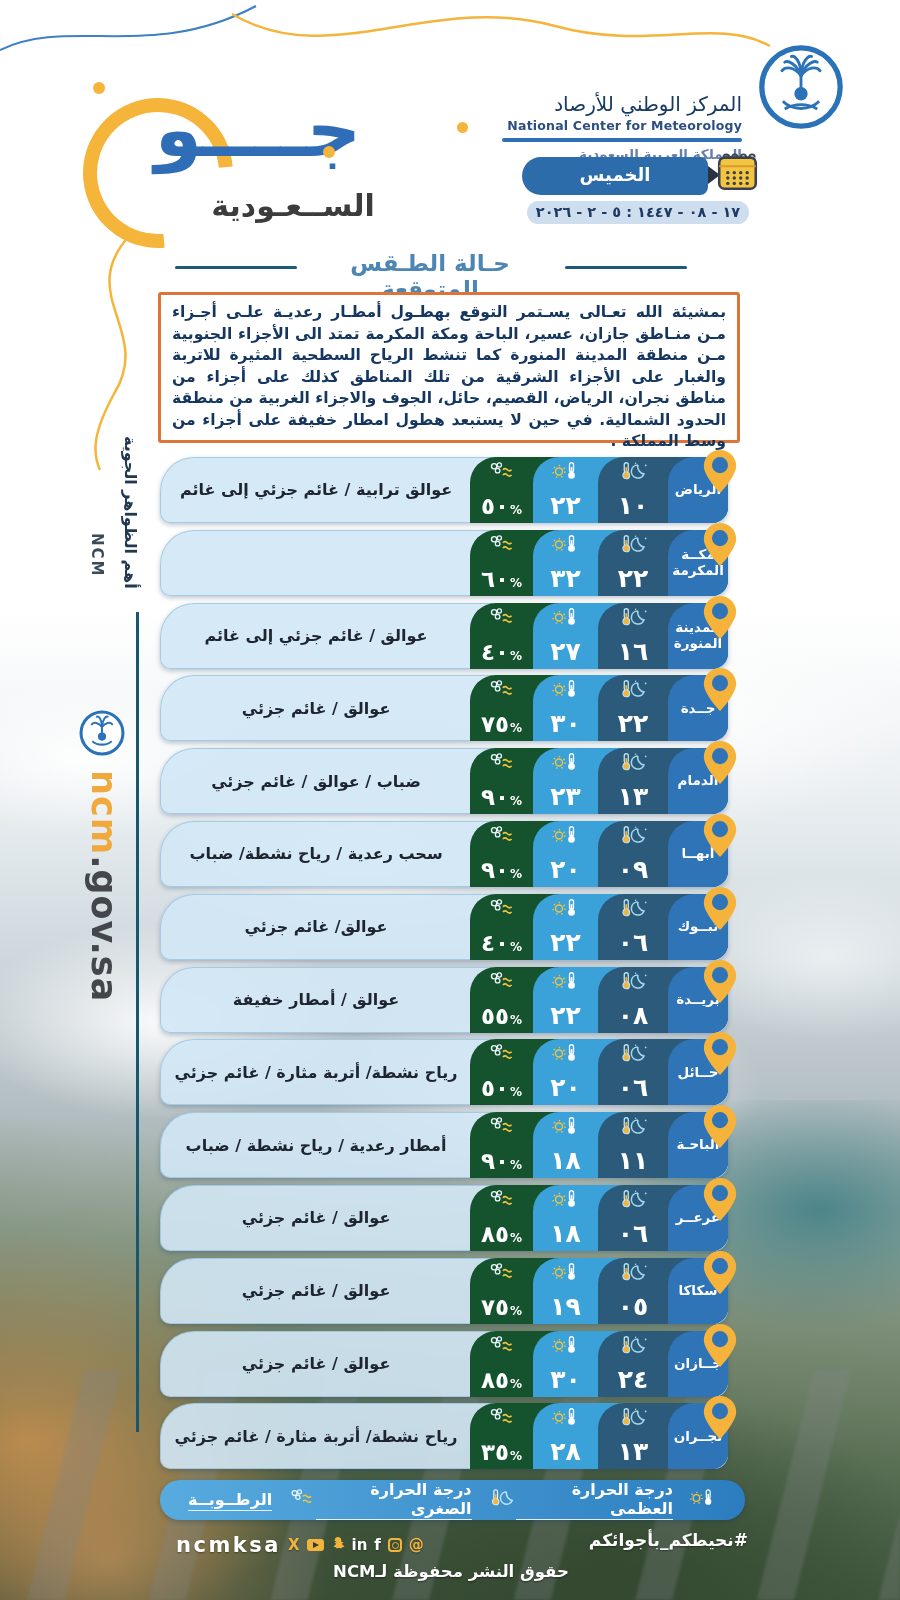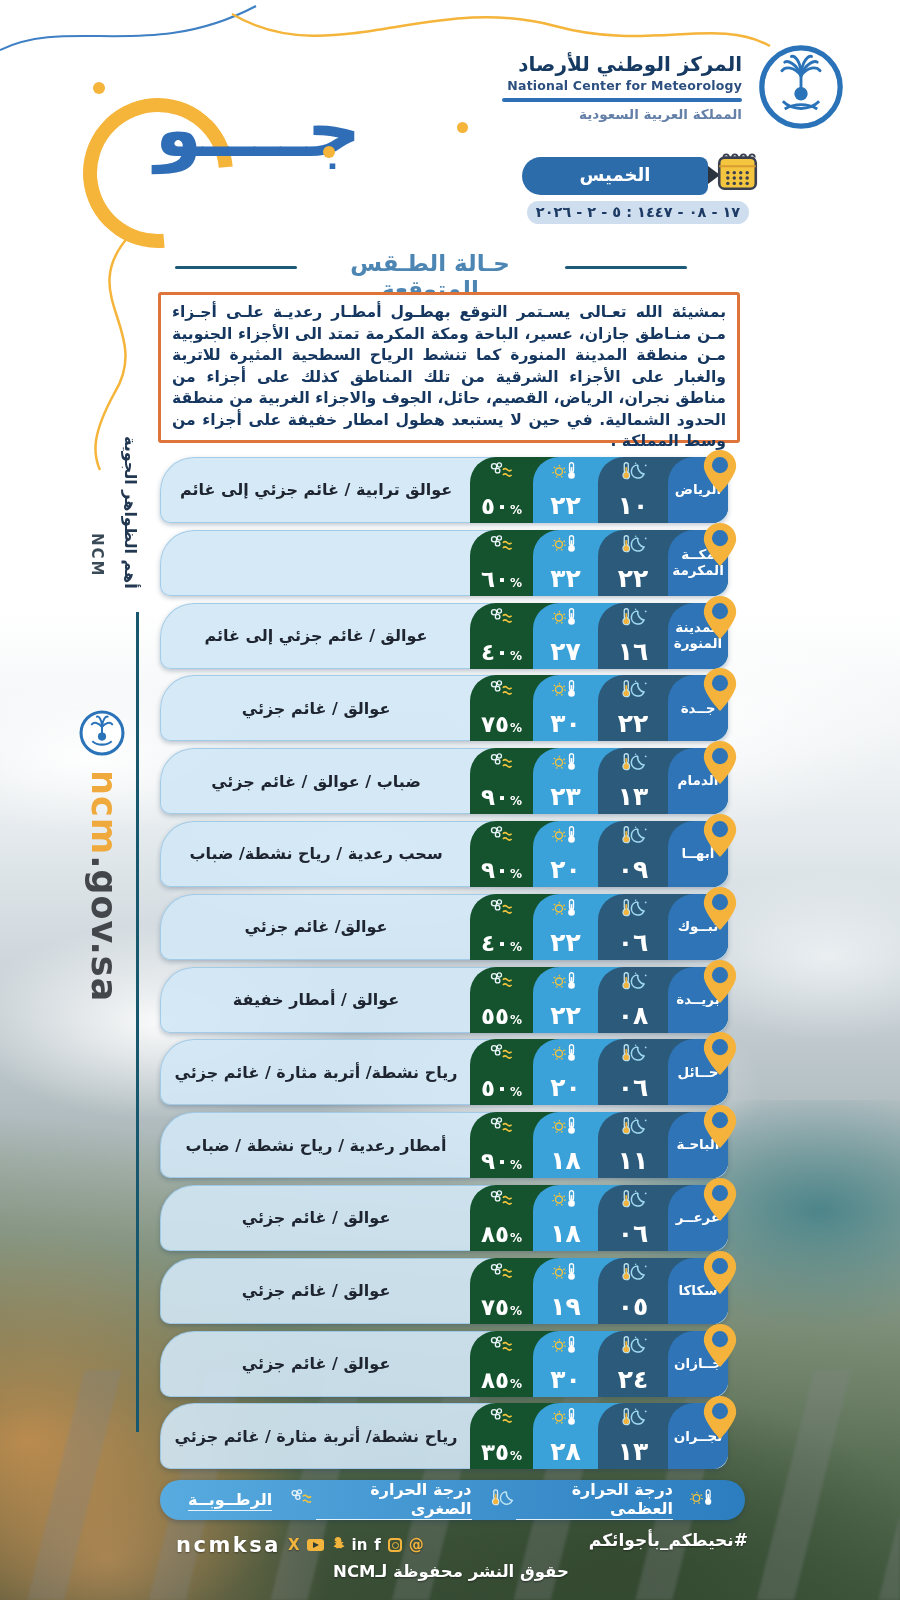--- a/index.html
+++ b/index.html
@@ -30,21 +30,21 @@
       linear-gradient(188deg, rgba(150,160,150,0) 22%, rgba(96,115,88,.5) 48%, rgba(62,85,58,.85) 78%, rgba(47,66,46,.95) 100%); }
   .bg-roads { position:absolute; left:0; top:1370px; width:900px; height:230px; z-index:0; opacity:.55; filter:blur(1.5px);
     background:repeating-linear-gradient(104deg, rgba(130,134,137,0) 0 82px, rgba(128,132,135,.55) 82px 118px); }
 
   .deco { position:absolute; left:0; top:0; z-index:1; pointer-events:none; }
 
   
   .emblem-top { position:absolute; right:56px; top:44px; width:86px; height:86px; z-index:2; }
   .emblem-side { position:absolute; left:79px; top:710px; width:46px; height:46px; z-index:2; }
   .hdr-text { position:absolute; right:158px; top:52px; width:240px; text-align:right; z-index:2; }
-  .hdr-ar { font-size:20px; font-weight:bold; color:#173a63; }
+  .hdr-ar { font-size:20px; font-weight:normal; color:#173a63;margin-top:40px; }
   .hdr-en { font-size:12.5px; font-weight:bold; color:#2c4f80; margin-top:2px; letter-spacing:.2px; }
   .hdr-rule { height:3.5px; background:#2f6fb5; border-radius:2px; margin:5px 0 4px; }
   .hdr-kingdom { font-size:13.5px; color:#6480a8; font-weight:bold; }
 
   
   .jaw { position:absolute; left:55px; top:60px; width:390px; height:195px; z-index:2; }
   .jaw-arc { position:absolute; left:28px; top:38px; width:150px; height:150px; border-radius:50%;
              border:14px solid #f5b43a; border-right-color:transparent; transform:rotate(40deg); }
   .jaw-main { position:absolute; left:48px; top:28px; width:310px; text-align:center;
               font-size:76px; font-weight:bold; color:#2f6db6; line-height:1.1; }
@@ -167,20 +167,21 @@
   <div class="hdr-text">
     <div class="hdr-ar">المركز الوطني للأرصاد</div>
     <div class="hdr-en">National Center for Meteorology</div>
     <div class="hdr-rule"></div>
     <div class="hdr-kingdom">المملكة العربية السعودية</div>
   </div>
 
   <div class="jaw">
     <div class="jaw-arc"></div>
     <div class="jaw-main">جــــو</div>
+    <div class="jaw-sub">الســعـودية</div>
     <div class="dot" style="left:38px; top:22px; width:12px; height:12px;"></div>
     <div class="dot" style="left:268px; top:86px; width:12px; height:12px;"></div>
     <div class="dot" style="left:402px; top:62px; width:11px; height:11px;"></div>
   </div>
 
   <div class="banner">الخميس</div>
   <div class="banner-pointer"></div>
   <div class="calendar">
     <svg viewBox="0 0 40 40" width="43" height="43">
       <rect x="3" y="8" width="34" height="29" rx="5" fill="#f4c63f" stroke="#3a4050" stroke-width="2.4"></rect>

